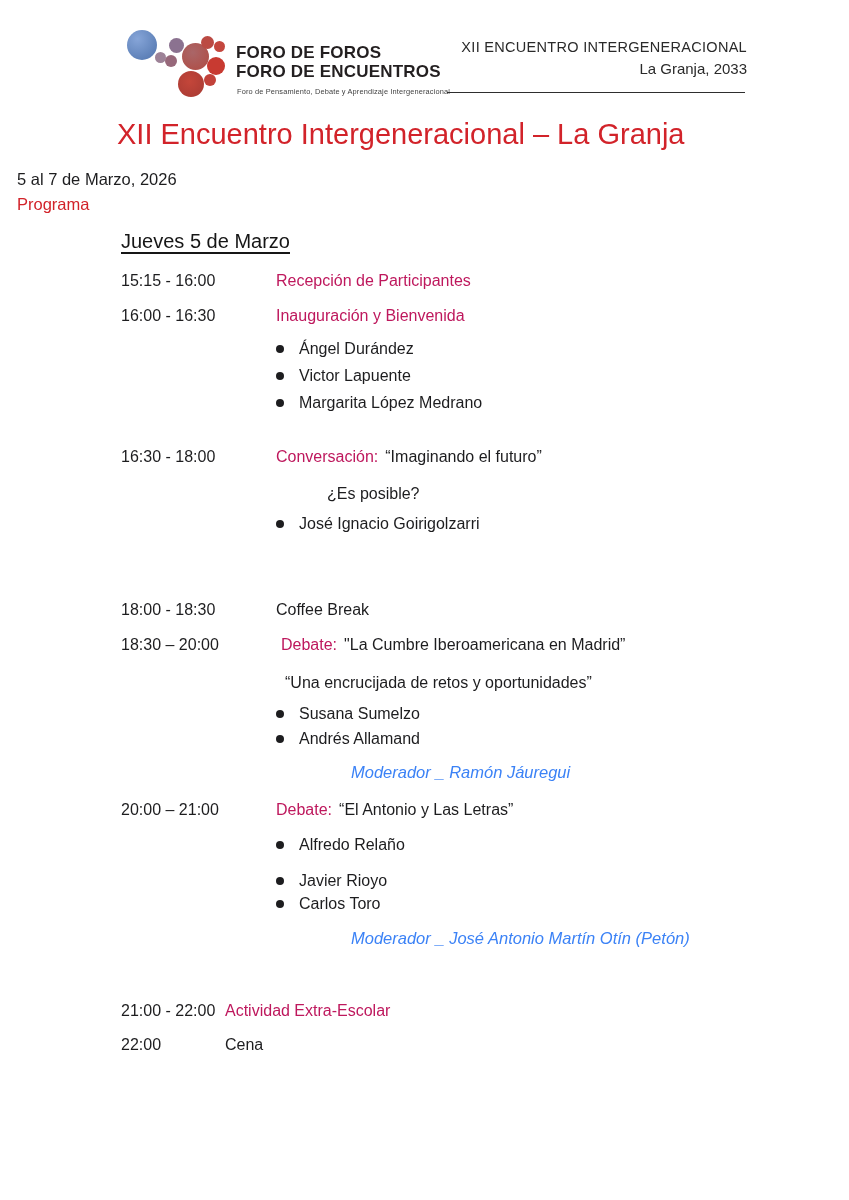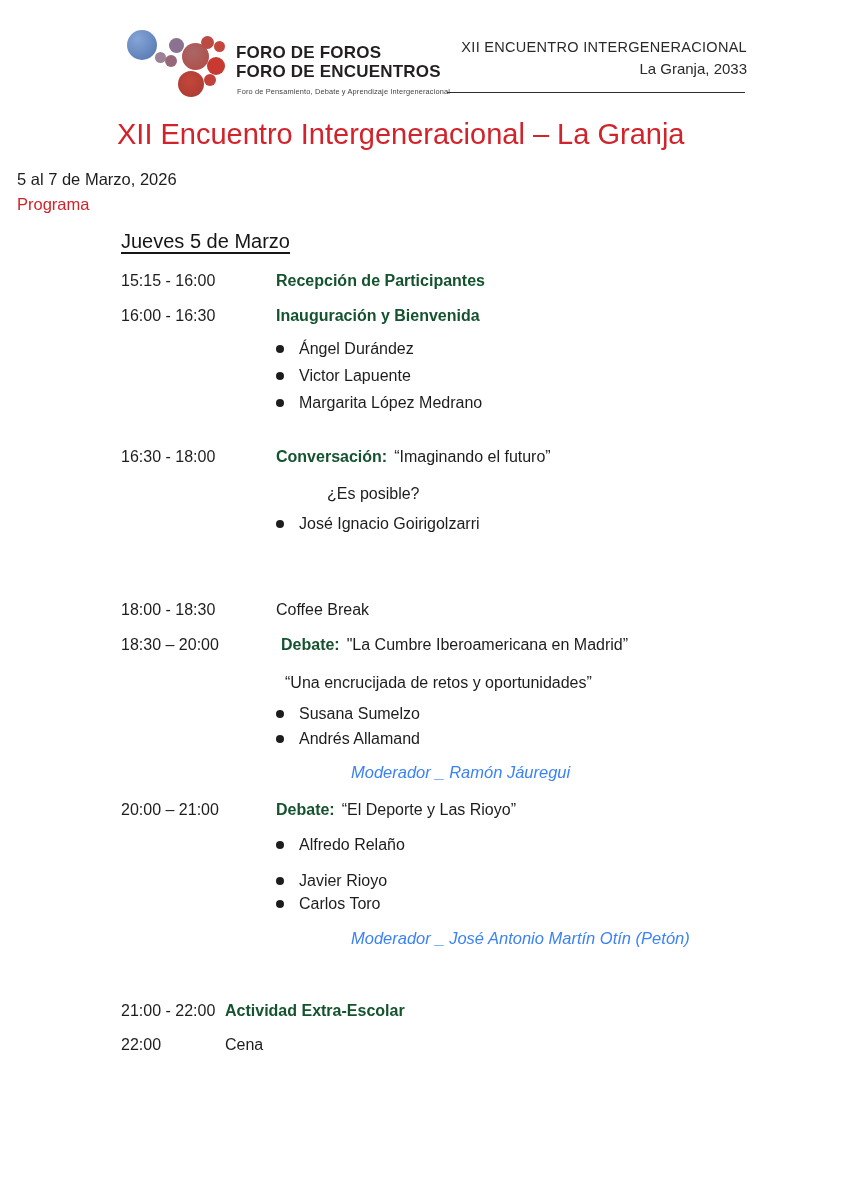--- a/index.html
+++ b/index.html
@@ -30,21 +30,21 @@
     font-size:16.5px;white-space:nowrap;}
   .date-line{top:170px;color:#1d1d1f;}
   .program-line{top:195px;color:#d2232a;}
   .day-heading{position:absolute;left:121px;top:230px;font-size:20px;
     color:#161616;text-decoration:underline;text-underline-offset:4px;
     white-space:nowrap;}
   
   .row{position:absolute;left:0;top:0;width:100%;height:22px;white-space:nowrap;}
   .time{position:absolute;left:121px;font-size:16px;color:#1d1d1f;}
   .event{position:absolute;left:276px;font-size:16px;color:#1d1d1f;}
-  .red{color:#14532d;font-weight:bold;}
+  .red{color:#be185d;}
   .event .lbl{margin-right:7px;}
   .indent{position:absolute;font-size:16px;color:#1d1d1f;}
   .bullet-item{position:absolute;left:276px;display:flex;align-items:center;
     font-size:16px;color:#1d1d1f;}
   .dot{width:8px;height:8px;border-radius:50%;background:#1d1d1f;
     margin-right:15px;flex:none;}
   .moderator{position:absolute;left:303px;font-size:16.5px;font-style:italic;
     color:#3b82f6;margin-left:48px;}
 </style>
 </head>
@@ -146,21 +146,21 @@
         <span class="dot"></span>
         <span>Andrés Allamand</span>
       </span>
   </div>
   <div class="row" style="top:763px">
     <span class="moderator">Moderador _ Ramón Jáuregui</span>
   </div>
 
   <div class="row" style="top:801px">
     <span class="time">20:00 – 21:00</span>
-    <span class="event"><span class="red lbl">Debate:</span><span>“El Deporte y Las Rioyo”</span></span>
+    <span class="event"><span class="red lbl">Debate:</span><span>“El Antonio y Las Letras”</span></span>
   </div>
   <div class="row" style="top:836px">
     <span class="bullet-item">
         <span class="dot"></span>
         <span>Alfredo Relaño</span>
       </span>
   </div>
   <div class="row" style="top:872px">
     <span class="bullet-item">
         <span class="dot"></span>

